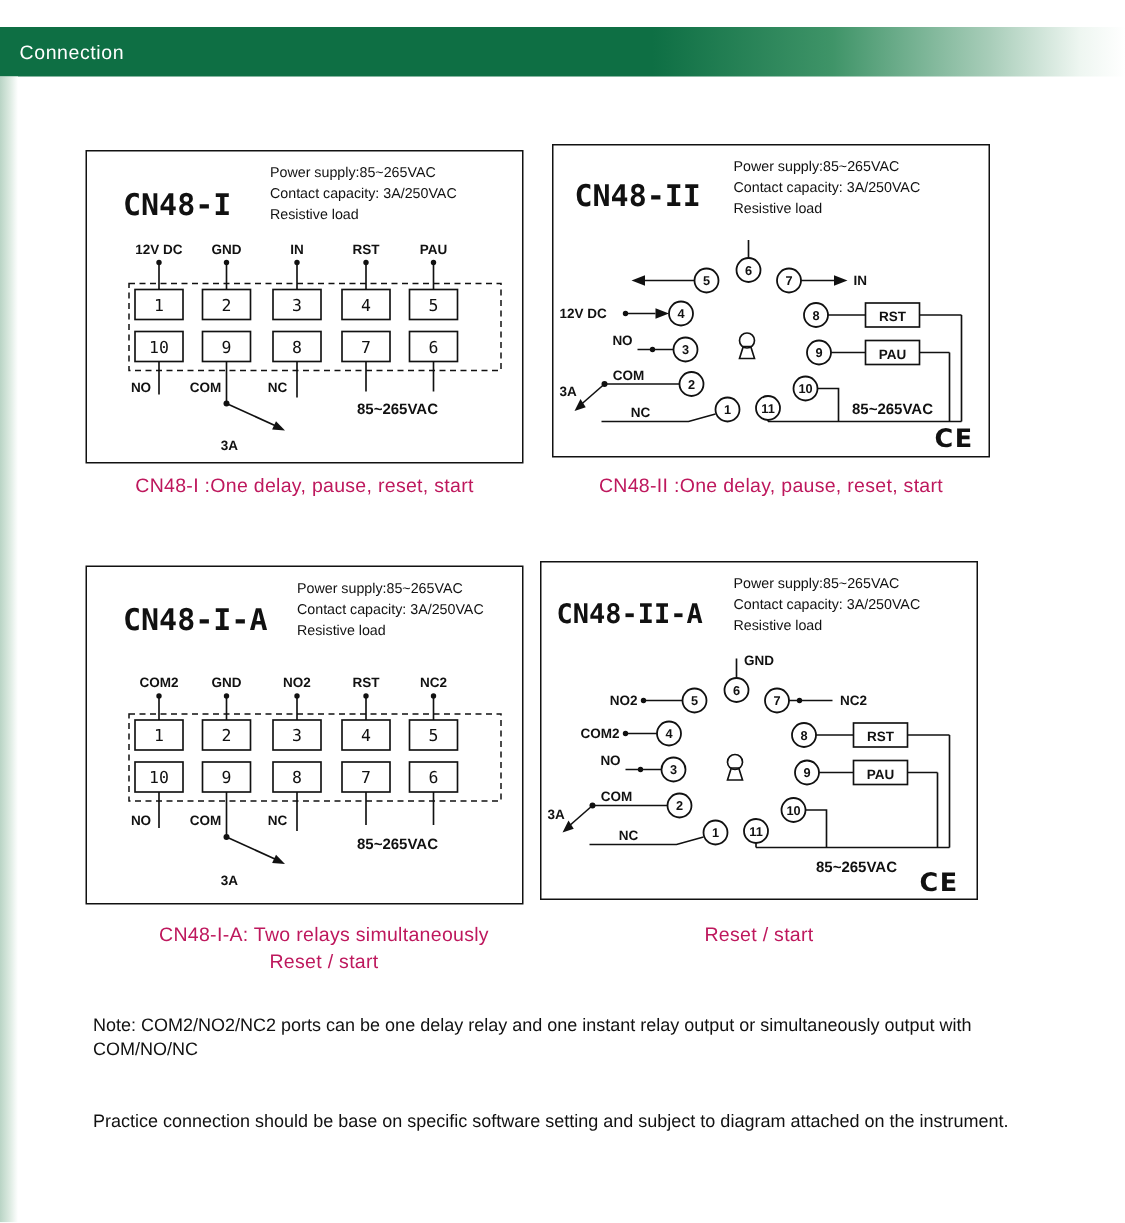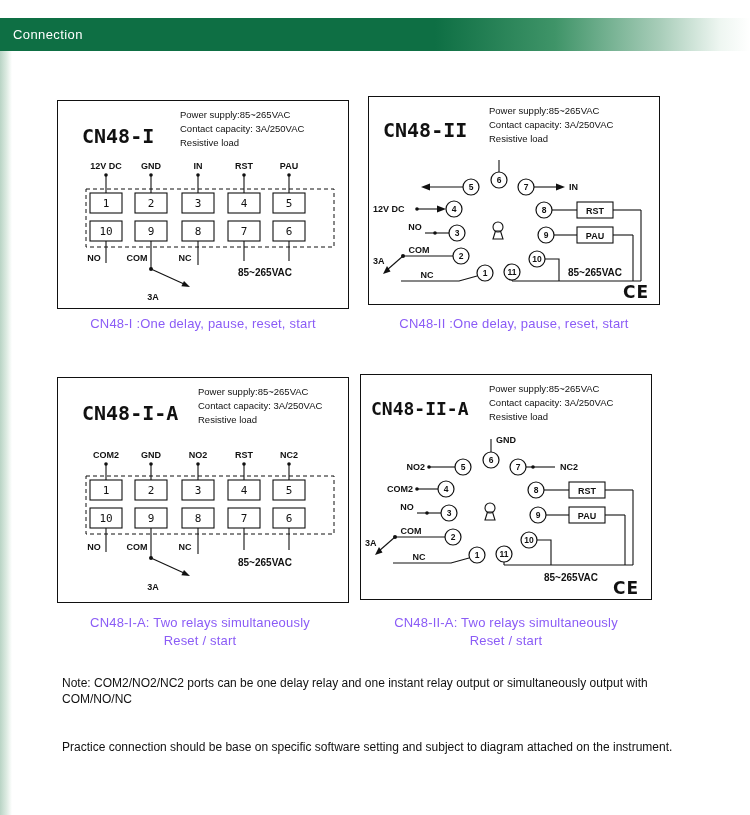--- a/index.html
+++ b/index.html
@@ -19,24 +19,24 @@
     position:absolute; left:0; top:51px; width:12px; height:764px;
     background:linear-gradient(90deg, var(--strip-green,#b9d4c5) 0%, #ddebe2 55%, #ffffff 100%);
   }
 
   .panel { position:absolute; border:1px solid #111; background:#fff; }
   #p1 { left:57px;  top:100px; width:292px; height:209px; }
   #p2 { left:368px; top:96px;  width:292px; height:209px; }
   #p3 { left:57px;  top:377px; width:292px; height:226px; }
   #p4 { left:360px; top:374px; width:292px; height:226px; }
 
-  .caption { position:absolute; text-align:center; font-size:13px; letter-spacing:.2px; color:#8b5cf6; }
+  .caption { position:absolute; text-align:center; font-size:13px; letter-spacing:.2px; color:#be185d; }
   #cap1 { left:57px;  top:316px; width:292px; }
   #cap2 { left:368px; top:316px; width:292px;text-align:center; }
-  #cap3 { left:54px;  top:614px; width:292px; line-height:1.4; }
+  #cap3 { left:70px;  top:614px; width:292px; line-height:1.4; }
   #cap4 { left:360px; top:614px; width:292px; line-height:1.4; }
 
   .note { position:absolute; left:62px; width:650px; font-size:12px; line-height:1.32; }
   #note-text { top:676px; }
   #practice-text { top:740px; }
 
   
   svg text { fill:#111; }
   .ptitle { font-family:"DejaVu Sans Mono", monospace; font-weight:bold; font-size:20px; }
   .t18 { font-size:18px; }
@@ -385,20 +385,19 @@
     </svg>
   </div>
 
   <div class="caption" id="cap1">CN48-I :One delay, pause, reset, start</div>
   <div class="caption" id="cap2">CN48-II :One delay, pause, reset, start</div>
   <div class="caption" id="cap3">
     <div>CN48-I-A:  Two relays simultaneously</div>
     <div>Reset / start</div>
   </div>
   <div class="caption" id="cap4">
-    <div>CN48-II-A:  Two relays simultaneously</div>
     <div>Reset / start</div>
   </div>
 
   <p class="note" id="note-text">Note: COM2/NO2/NC2 ports can be one delay relay and one instant relay output or simultaneously output with COM/NO/NC</p>
   <p class="note" id="practice-text">Practice connection should be base on specific software setting and subject to diagram attached on the instrument.</p>
 
 </div>
 
 </body></html>

